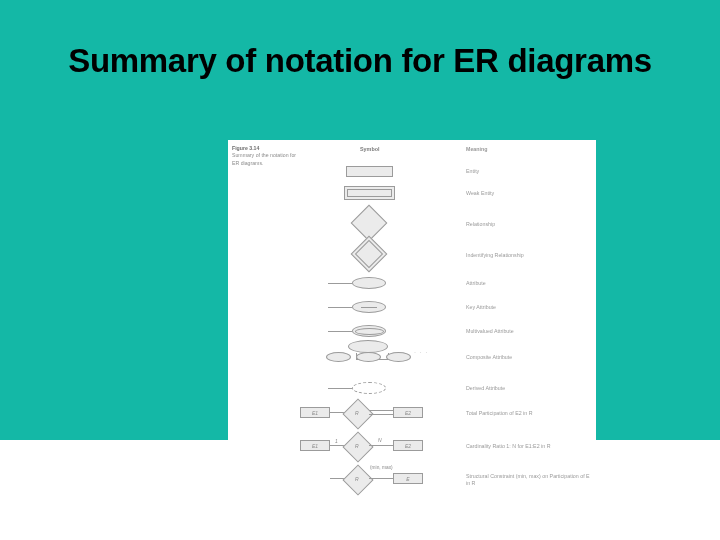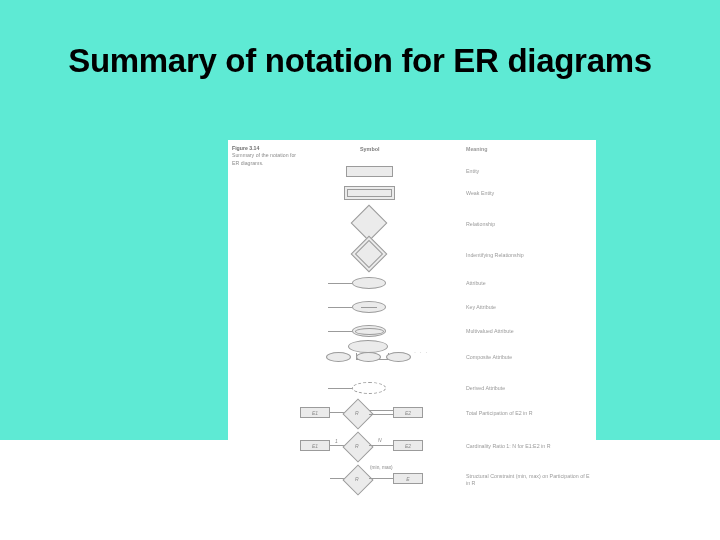--- a/index.html
+++ b/index.html
@@ -10,21 +10,21 @@
   body {
     width: 720px;
     height: 540px;
     overflow: hidden;
     font-family: "Liberation Sans", sans-serif;
   }
   .slide {
     position: relative;
     width: 720px;
     height: 440px;
-    background: #5eead4;
+    background: #14b8a6;
   }
   .slide-title {
     position: absolute;
     left: 0;
     top: 42px;
     width: 720px;
     text-align: center;
     font-family: "Liberation Sans", sans-serif;
     font-size: 33px;
     font-weight: bold;

